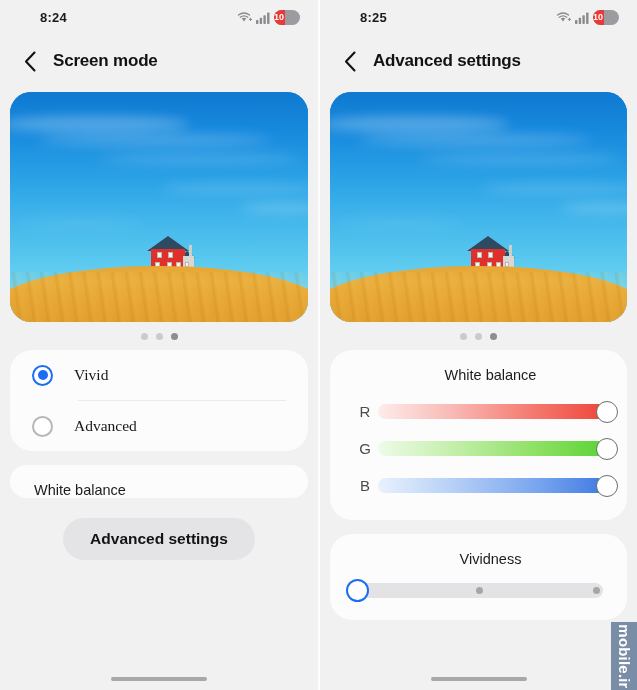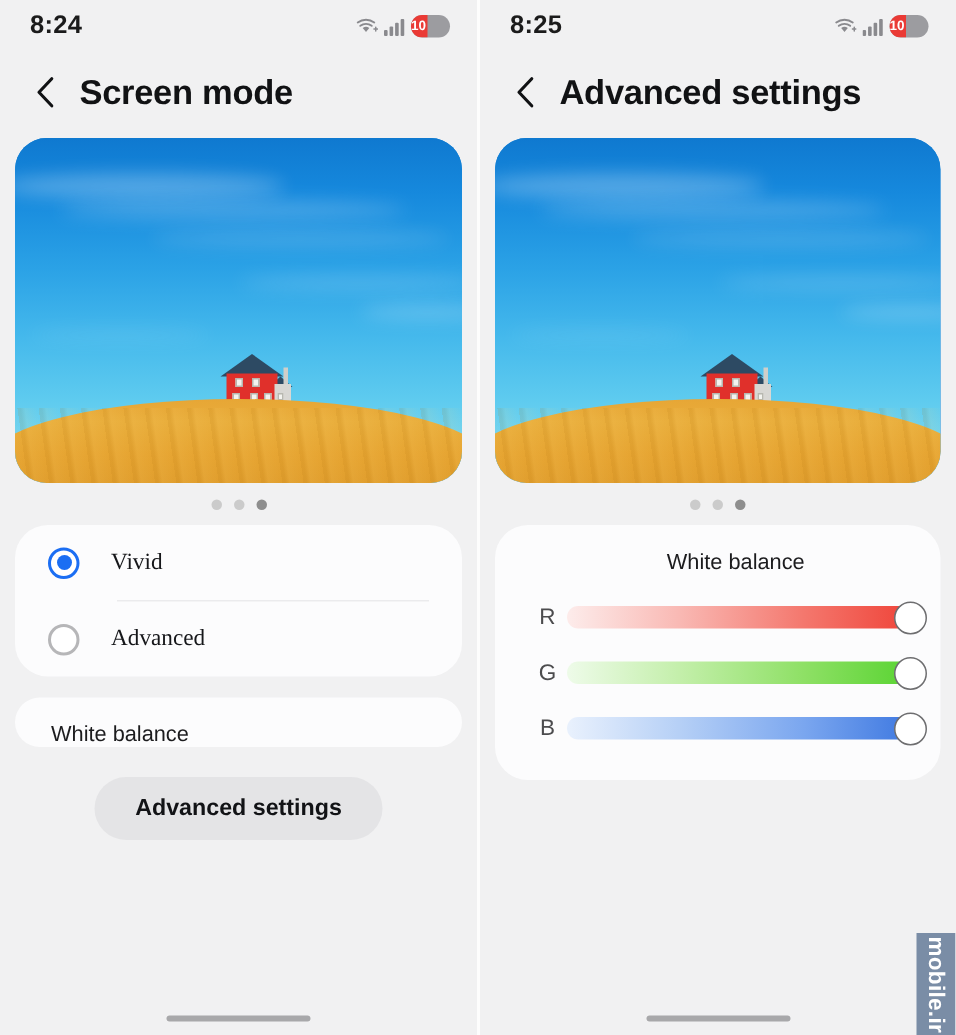--- a/index.html
+++ b/index.html
@@ -36,24 +36,25 @@
   
   .status-bar {
     height: 34px;
     flex: 0 0 34px;
     display: flex;
     align-items: center;
     justify-content: space-between;
     padding: 0 18px 0 20px;
   }
   .status-time {
-    font-size: 17px;
+    font-size: 13px;
     font-weight: bold;
     color: #1b1b1b;
     letter-spacing: 0.2px;
+    margin-left: 20px;
   }
   .status-icons {
     display: flex;
     align-items: center;
     gap: 4px;
   }
   .wifi-icon { display: block; }
   .signal-icon { display: block; }
   .battery-badge {
     display: inline-flex;
@@ -89,21 +90,21 @@
     align-items: center;
     padding: 0 0 0 20px;
     gap: 13px;
   }
   .back-icon {
     width: 20px; height: 22px;
     display: flex; align-items: center; justify-content: center;
     cursor: pointer;
   }
   .page-title {
-    font-size: 23px;
+    font-size: 17px;
     font-weight: bold;
     color: #111214;
     letter-spacing: -0.2px;
   }
 
   
   .preview-wrap {
     flex: 0 0 auto;
     padding: 4px 10px 0 10px;
   }
@@ -641,20 +642,30 @@
           <span class="rgb-label">B</span>
           <span class="rgb-track-wrap">
             <span class="rgb-track b"></span>
             <span class="rgb-knob"></span>
           </span>
         </div>
 
       </div>
     </div>
 
+    <div class="card">
+      <div class="card-title">Vividness</div>
+      <div class="vivid-wrap">
+        <div class="vivid-track">
+          <span class="vivid-tick" style="left:49%"></span>
+          <span class="vivid-tick" style="left:96%"></span>
+          <span class="vivid-knob"></span>
+        </div>
+      </div>
+    </div>
 
     <div class="spacer"></div>
     <div class="home-bar-wrap">
       <div class="home-bar"></div>
     </div>
 
     <div class="watermark">
       <span>mobile.ir</span>
     </div>
   </div>

